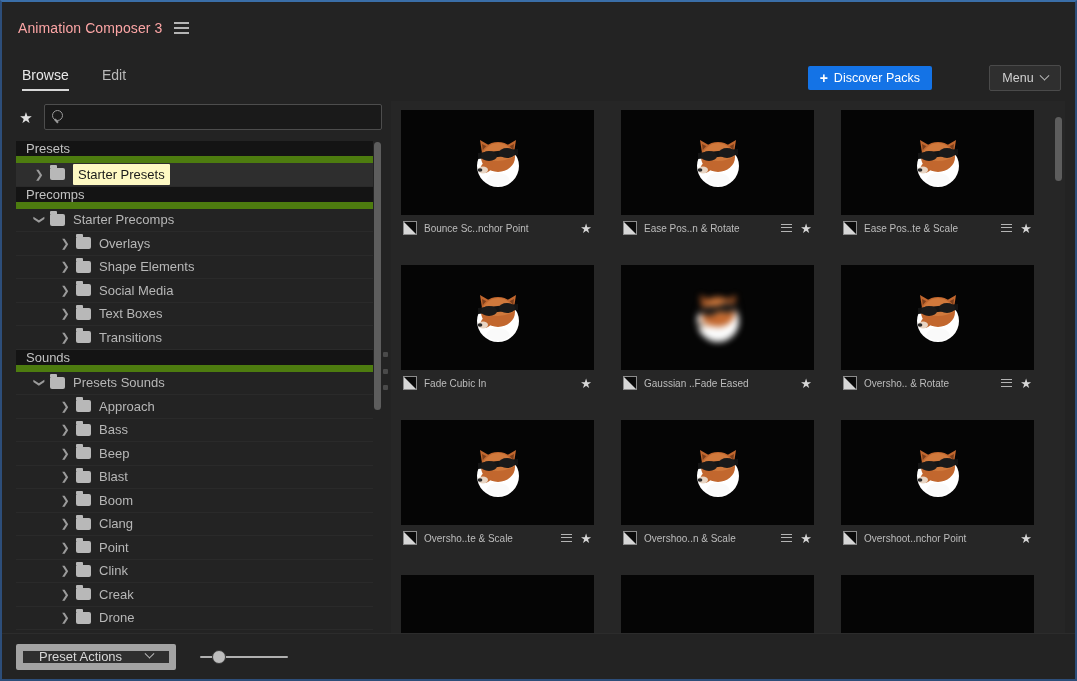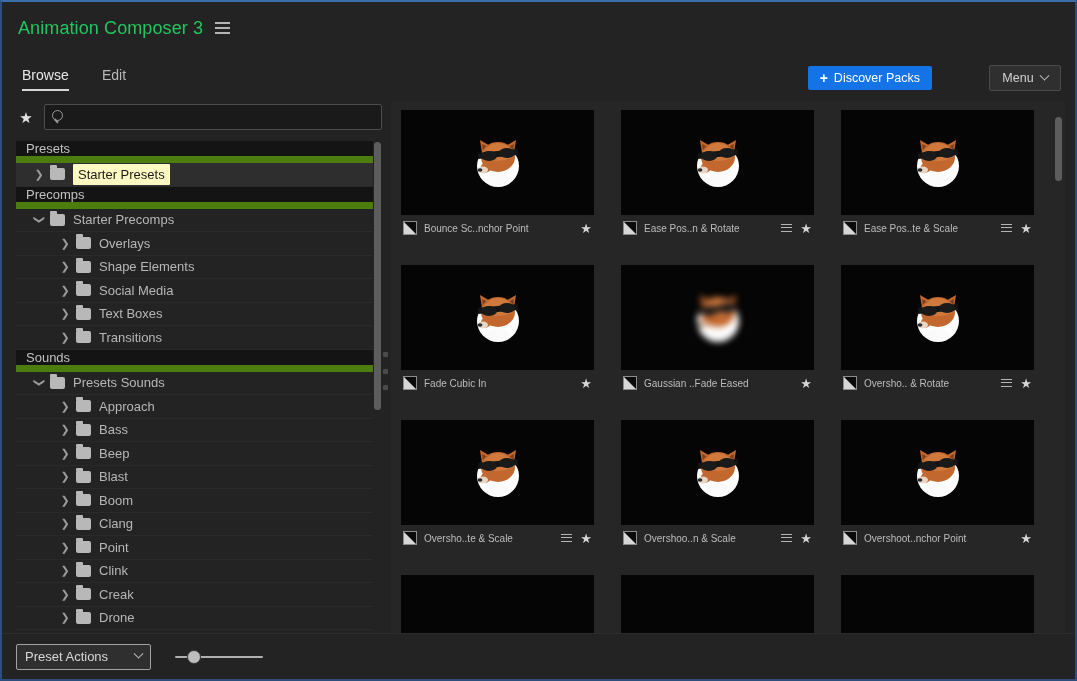--- a/index.html
+++ b/index.html
@@ -17,21 +17,21 @@
     border-top: 2px solid #3a6ea8;
     overflow: hidden;
   }
 
   
   #titlebar {
     position: absolute; left: 0; top: 0; width: 100%; height: 52px;
     background: #232323;
     display: flex; align-items: center; padding-left: 16px; gap: 12px;
   }
-  #title-text { font-size: 18px; color: #22c55e; letter-spacing: .1px; }
+  #title-text { font-size: 14px; color: #fca5a5; letter-spacing: .1px; }
   .hamburger { display: inline-block; width: 15px; height: 12px;
     position: relative; cursor: pointer; }
   .hamburger i { position: absolute; left: 0; width: 100%; height: 2px;
     background: #b4b4b4; }
   .hamburger i:nth-child(1) { top: 0; }
   .hamburger i:nth-child(2) { top: 5px; }
   .hamburger i:nth-child(3) { top: 10px; }
 
   
   #tabrow {
@@ -195,22 +195,22 @@
   }
 
   
   #bottombar {
     position: absolute; left: 0; bottom: 0; width: 100%; height: 46px;
     background: #232323; display: flex; align-items: center;
     padding-left: 14px; gap: 24px;
     border-top: 1px solid #2c2c2c;
   }
   #preset-actions {
-    height: 26px; min-width: 135px; padding: 0 8px;
-    background: #2f2f2f; border: 1px solid #a3a3a3; border-radius: 2px;
+    height: 26px; min-width: 135px; padding: 0 16px;
+    background: #2f2f2f; border: 7px solid #a3a3a3; border-radius: 2px;
     color: #d8d8d8; font-size: 13px; cursor: pointer;
     display: flex; align-items: center; justify-content: space-between; gap: 24px;
   }
   #zoom-slider { position: relative; width: 88px; height: 16px; cursor: pointer; }
   #zoom-track {
     position: absolute; left: 0; top: 7px; width: 88px; height: 2px;
     background: #b0b0b0; border-radius: 1px;
   }
   #zoom-thumb {
     position: absolute; top: 1px; width: 14px; height: 14px;

